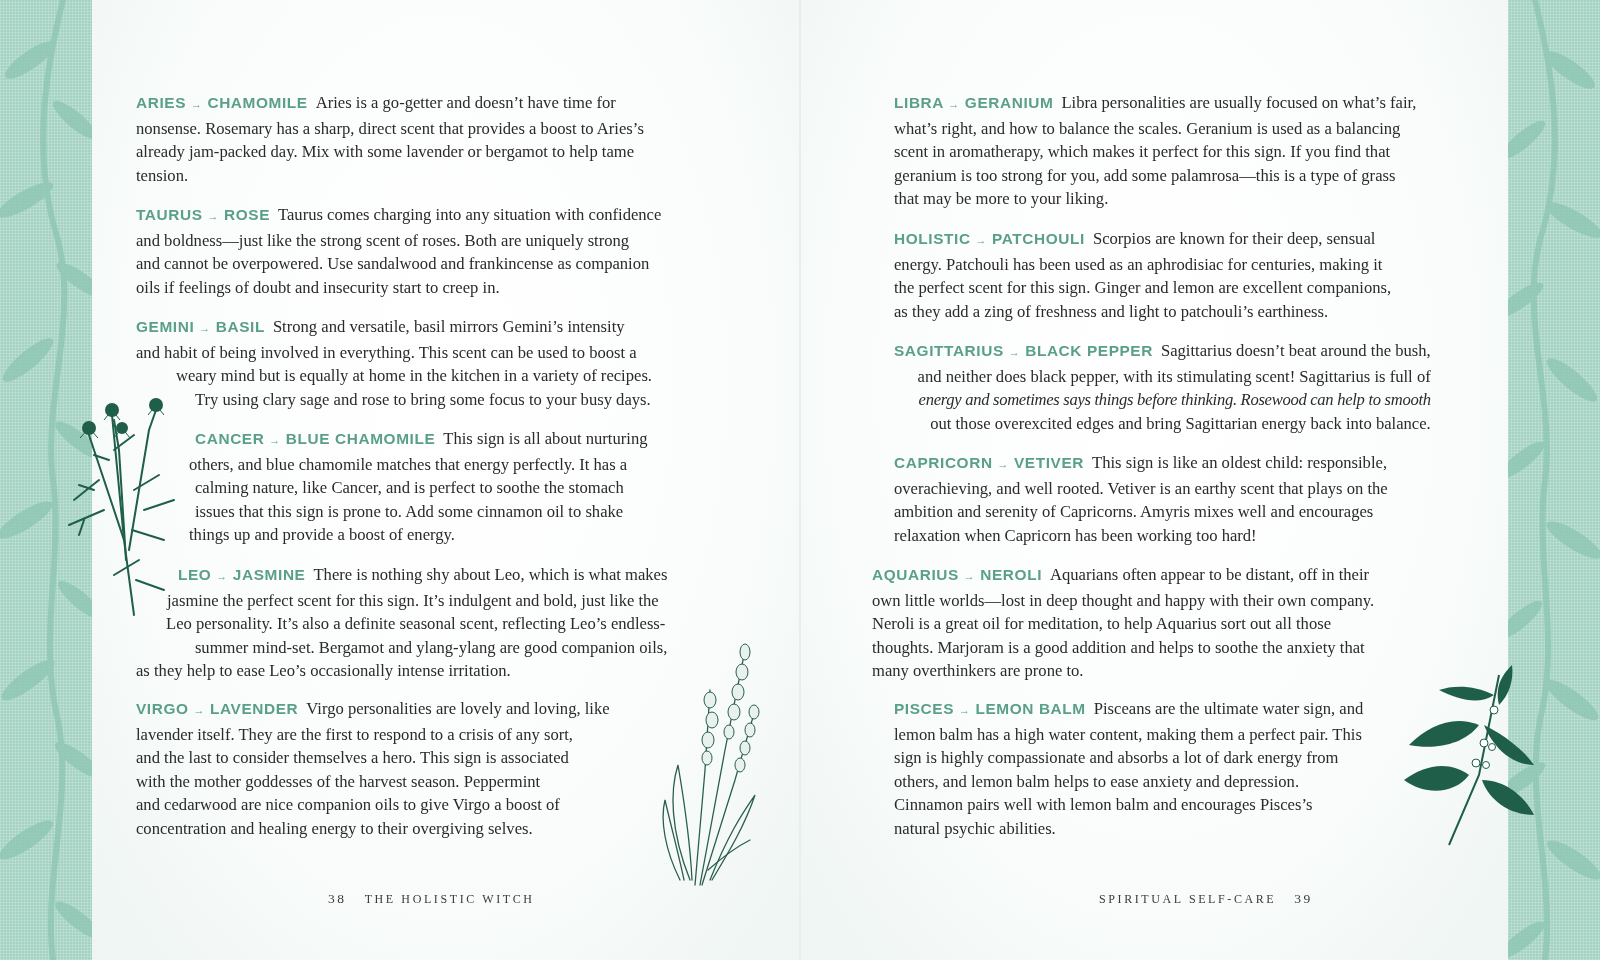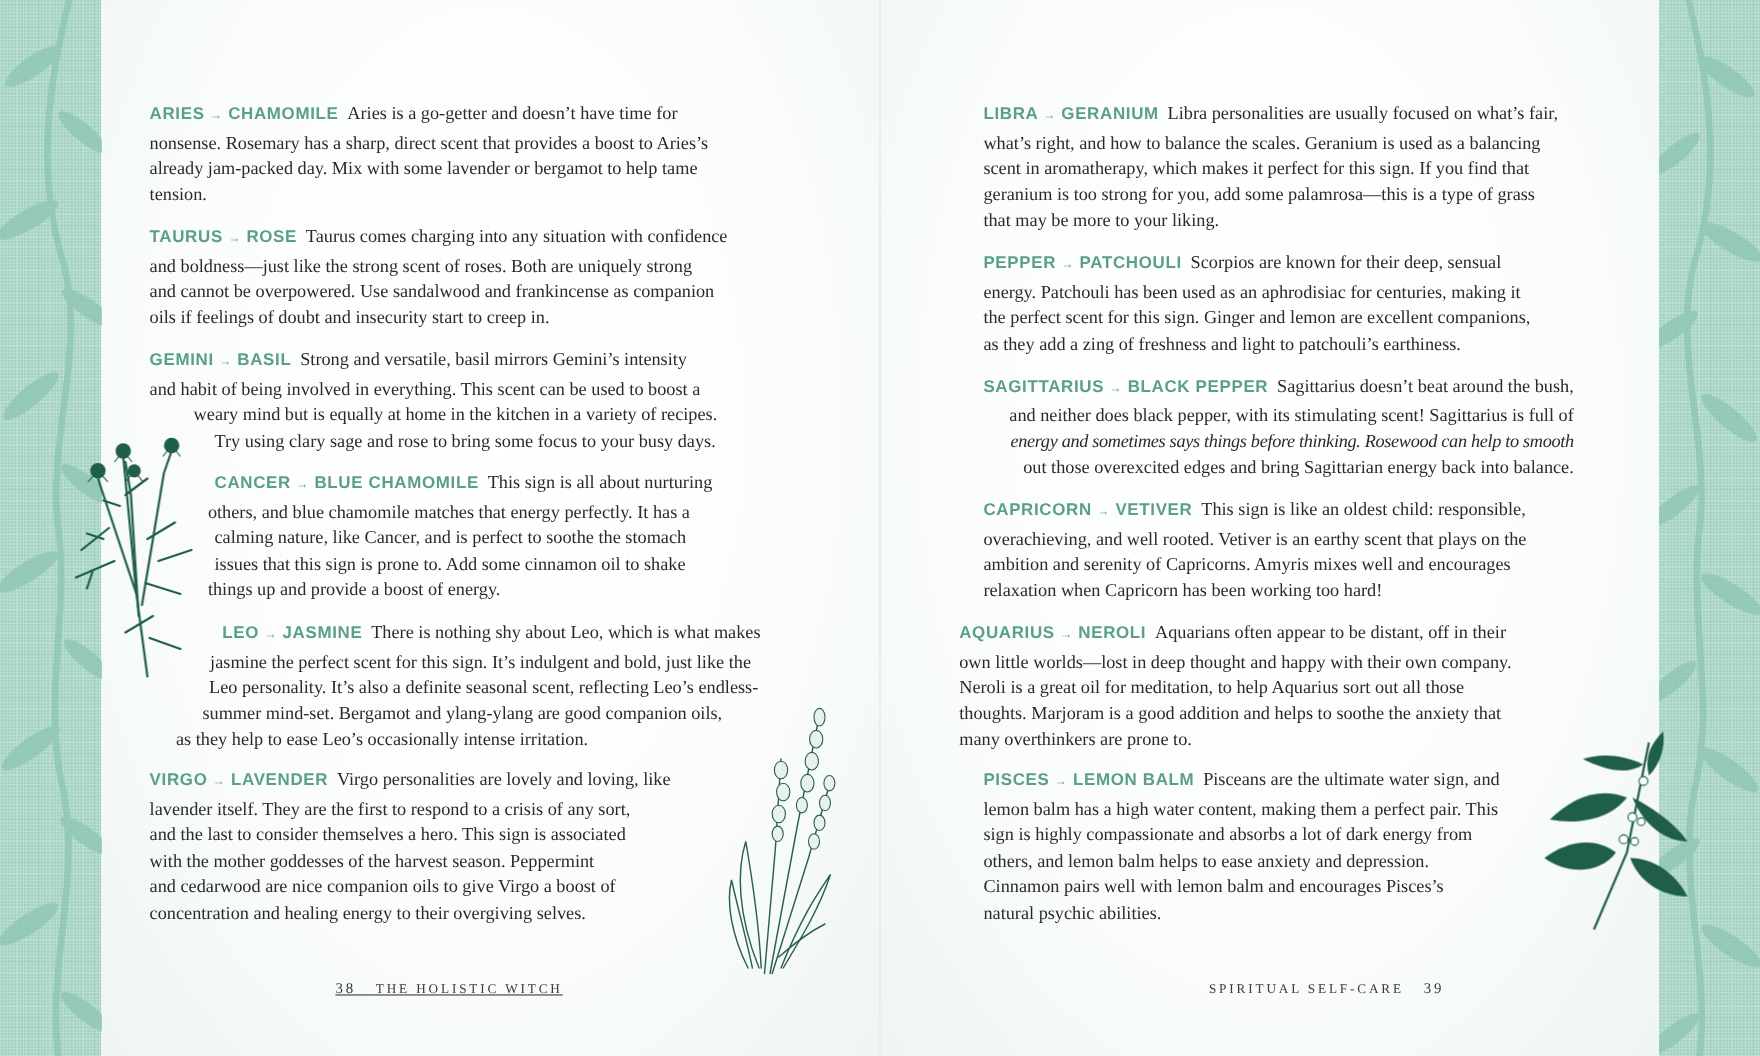--- a/index.html
+++ b/index.html
@@ -114,25 +114,25 @@
 </div>
 
 <div class="entry" style="left:189px; top:427px;">
   <span class="line" style="padding-left:6px;"><span class="head"><span>CANCER</span> <span style="font-size:11px;">→</span> <span>BLUE CHAMOMILE</span></span><span>This sign is all about nurturing</span></span>
   <span class="line">others, and blue chamomile matches that energy perfectly. It has a</span>
   <span class="line" style="padding-left:6px;">calming nature, like Cancer, and is perfect to soothe the stomach</span>
   <span class="line" style="padding-left:6px;">issues that this sign is prone to. Add some cinnamon oil to shake</span>
   <span class="line">things up and provide a boost of energy.</span>
 </div>
 
-<div class="entry" style="left:136px; top:563px;margin-left:24px;">
+<div class="entry" style="left:136px; top:563px;">
   <span class="line" style="padding-left:42px;"><span class="head"><span>LEO</span> <span style="font-size:11px;">→</span> <span>JASMINE</span></span><span>There is nothing shy about Leo, which is what makes</span></span>
   <span class="line" style="padding-left:31px;">jasmine the perfect scent for this sign. It’s indulgent and bold, just like the</span>
   <span class="line" style="padding-left:30px;">Leo personality. It’s also a definite seasonal scent, reflecting Leo’s endless-</span>
-  <span class="line" style="padding-left:24px;">summer mind-set. Bergamot and ylang-ylang are good companion oils,</span>
+  <span class="line" style="padding-left:24px;text-align:right;">summer mind-set. Bergamot and ylang-ylang are good companion oils,</span>
   <span class="line">as they help to ease Leo’s occasionally intense irritation.</span>
 </div>
 
 <div class="entry" style="left:136px; top:697px;">
   <span class="line"><span class="head"><span>VIRGO</span> <span style="font-size:11px;">→</span> <span>LAVENDER</span></span><span>Virgo personalities are lovely and loving, like</span></span>
   <span class="line">lavender itself. They are the first to respond to a crisis of any sort,</span>
   <span class="line">and the last to consider themselves a hero. This sign is associated</span>
   <span class="line">with the mother goddesses of the harvest season. Peppermint</span>
   <span class="line">and cedarwood are nice companion oils to give Virgo a boost of</span>
   <span class="line">concentration and healing energy to their overgiving selves.</span>
@@ -140,21 +140,21 @@
 
 <div class="entry" style="left:894px; top:91px;">
   <span class="line"><span class="head"><span>LIBRA</span> <span style="font-size:11px;">→</span> <span>GERANIUM</span></span><span>Libra personalities are usually focused on what’s fair,</span></span>
   <span class="line">what’s right, and how to balance the scales. Geranium is used as a balancing</span>
   <span class="line">scent in aromatherapy, which makes it perfect for this sign. If you find that</span>
   <span class="line">geranium is too strong for you, add some palamrosa—this is a type of grass</span>
   <span class="line">that may be more to your liking.</span>
 </div>
 
 <div class="entry" style="left:894px; top:227px;">
-  <span class="line"><span class="head"><span>PEPPER</span> <span style="font-size:11px;">→</span> <span>PATCHOULI</span></span><span>Scorpios are known for their deep, sensual</span></span>
+  <span class="line"><span class="head"><span>HOLISTIC</span> <span style="font-size:11px;">→</span> <span>PATCHOULI</span></span><span>Scorpios are known for their deep, sensual</span></span>
   <span class="line">energy. Patchouli has been used as an aphrodisiac for centuries, making it</span>
   <span class="line">the perfect scent for this sign. Ginger and lemon are excellent companions,</span>
   <span class="line">as they add a zing of freshness and light to patchouli’s earthiness.</span>
 </div>
 
 <div class="entry" style="left:894px; top:339px;text-align:right;">
   <span class="line"><span class="head"><span>SAGITTARIUS</span> <span style="font-size:11px;">→</span> <span>BLACK PEPPER</span></span><span>Sagittarius doesn’t beat around the bush,</span></span>
   <span class="line">and neither does black pepper, with its stimulating scent! Sagittarius is full of</span>
   <span class="line" style="letter-spacing:-0.3px;font-style:italic;">energy and sometimes says things before thinking. Rosewood can help to smooth</span>
   <span class="line">out those overexcited edges and bring Sagittarian energy back into balance.</span>
@@ -177,21 +177,21 @@
 
 <div class="entry" style="left:894px; top:697px;">
   <span class="line"><span class="head"><span>PISCES</span> <span style="font-size:11px;">→</span> <span>LEMON BALM</span></span><span>Pisceans are the ultimate water sign, and</span></span>
   <span class="line">lemon balm has a high water content, making them a perfect pair. This</span>
   <span class="line">sign is highly compassionate and absorbs a lot of dark energy from</span>
   <span class="line">others, and lemon balm helps to ease anxiety and depression.</span>
   <span class="line">Cinnamon pairs well with lemon balm and encourages Pisces’s</span>
   <span class="line">natural psychic abilities.</span>
 </div>
 
-<div class="footer" style="left:305px;text-decoration:underline;">
+<div class="footer" style="left:328px;">
   <span>38</span>&nbsp;&nbsp;&nbsp;<span style="font-size:12px;">THE HOLISTIC WITCH</span>
 </div>
 <div class="footer" style="left:1068px;">
   <span style="font-size:12px;margin-left:31px;">SPIRITUAL SELF-CARE</span>&nbsp;&nbsp;&nbsp;<span>39</span>
 </div>
 
 <svg class="plant" style="left:64px; top:390px;" width="120" height="230" viewBox="0 0 120 230">
   <g stroke="#1f5e49" stroke-width="2" fill="none" stroke-linecap="round">
     <path d="M70 225 L60 150 L25 45"></path>
     <path d="M62 170 L55 60 L50 30"></path>

